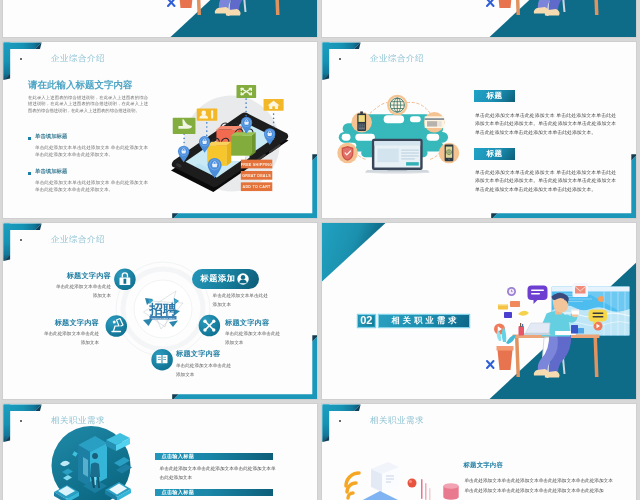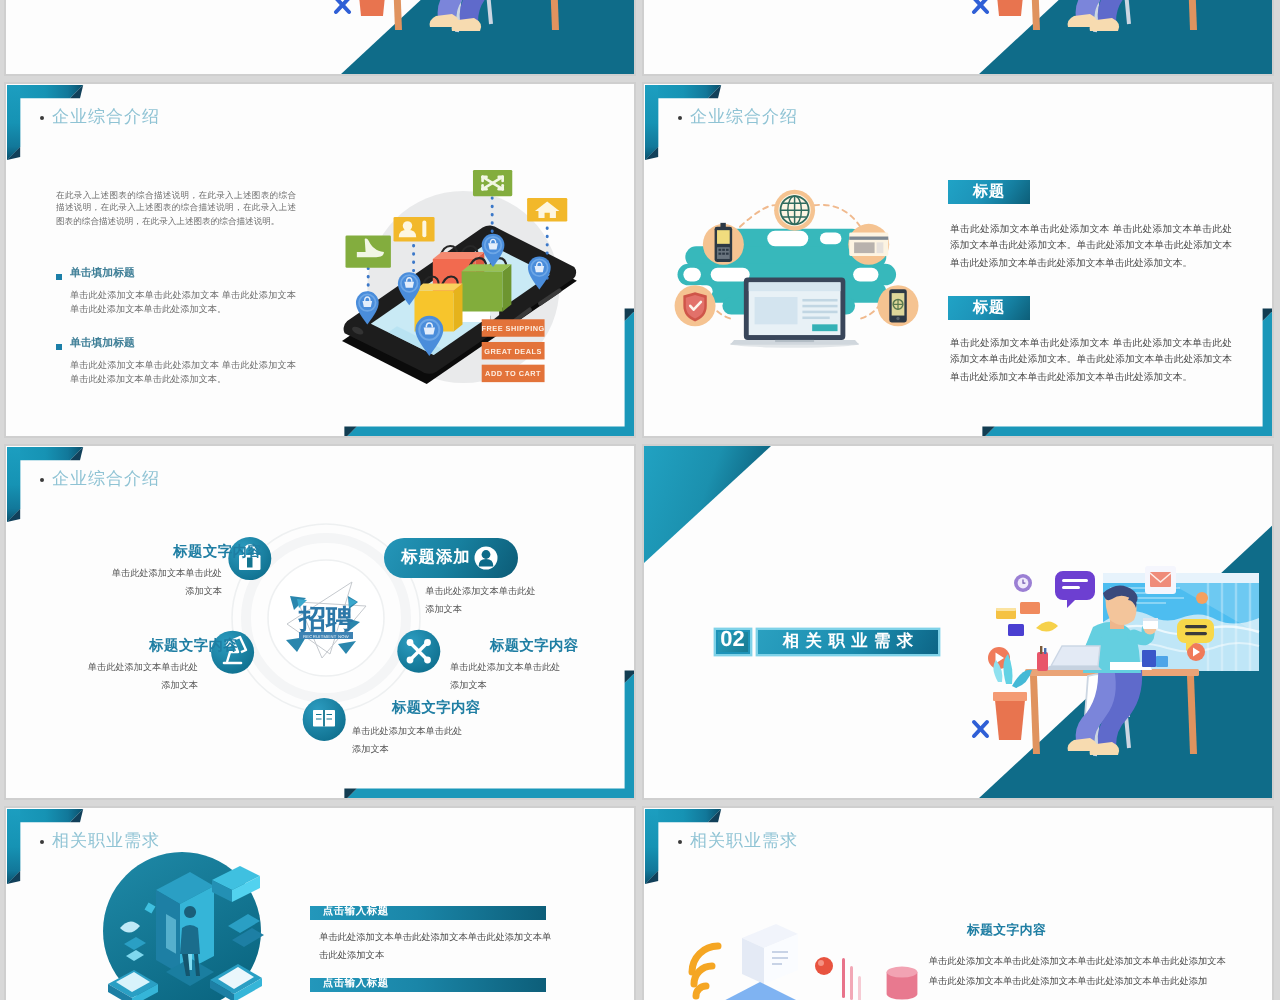--- a/index.html
+++ b/index.html
@@ -13,21 +13,21 @@
   #s0{left:2px;  top:-140px;}
   #s1{left:321px;top:-140px;}
   #s2{left:2px;  top:41px;}
   #s3{left:321px;top:41px;}
   #s4{left:2px;  top:222px;}
   #s5{left:321px;top:222px;}
   #s6{left:2px;  top:403px;}
   #s7{left:321px;top:403px;}
   
   .corner{position:absolute;left:0;top:0;pointer-events:none;}
-  .hdr{position:absolute;color:#8fc3d4;letter-spacing:.5px;white-space:nowrap;}
+  .hdr{position:absolute;color:#8fc3d4;letter-spacing:.5px;white-space:nowrap;margin-left:25px;}
   .hdr-dot{position:absolute;width:2px;height:2px;background:#3a3a3a;border-radius:50%;}
   .ttl{position:absolute;color:#4ea6c6;white-space:nowrap;}
   .para{position:absolute;color:#6e6e6e;}
   .btitle{position:absolute;color:#3f7f97;white-space:nowrap;}
   .bsq{position:absolute;width:3px;height:3px;background:#1b7fa8;}
   .bbody{position:absolute;color:#6e6e6e;}
   .bar{position:absolute;color:#fff;font-size:5.2px;font-weight:bold;letter-spacing:.3px;
        padding-left:6px;box-sizing:border-box;
        background:linear-gradient(to right,#2397bb 0%,#1a86a8 45%,#0d5e79 100%);}
   .rowbody{position:absolute;color:#4a4a4a;font-size:4.65px;line-height:9.4px;}
@@ -36,21 +36,21 @@
           color:#fff;font-size:11px;font-weight:bold;background:linear-gradient(120deg,#2aa0c0,#15788f);
           box-shadow:inset 0 0 0 1px #1d93b8,0 0 0 1.2px #7fd2e8;font-family:"Liberation Sans",sans-serif;}
   .sectitle{position:absolute;left:57px;top:92px;width:90px;height:11.7px;line-height:11.7px;text-align:center;
             color:#fff;font-size:8.2px;font-weight:bold;letter-spacing:3.2px;text-indent:3.2px;
             background:linear-gradient(120deg,#2aa0c0 0%,#1b8cae 55%,#0d6586 100%);
             box-shadow:0 0 0 1.2px #7fd2e8;}
   .deskart{position:absolute;left:163px;top:60px;}
   .pill{position:absolute;height:13px;line-height:13px;border-radius:7px;color:#fff;
         font-size:7.4px;font-weight:bold;letter-spacing:.5px;padding-left:8px;box-sizing:border-box;
         background:linear-gradient(120deg,#2596b9 0%,#17809f 50%,#0c5b76 100%);}
-  .itmT{position:absolute;color:#1f7ea3;font-size:7.2px;font-weight:bold;letter-spacing:.2px;margin-left:20px;}
+  .itmT{position:absolute;color:#1f7ea3;font-size:7.2px;font-weight:bold;letter-spacing:.2px;}
   .itmB{position:absolute;color:#555;font-size:4.6px;line-height:9.3px;}
   .r{text-align:right;}
   .l{text-align:left;}
   .tagbox{position:absolute;width:41px;height:11.5px;line-height:11.5px;text-align:center;
           color:#fff;font-size:7.6px;font-weight:bold;letter-spacing:.4px;
           background:linear-gradient(125deg,#20a3c6 0%,#1d93b8 45%,#157e9f 70%,#0d5e78 100%);}
 </style>
 </head>
 <body>
 
@@ -333,20 +333,21 @@
       <path d="M0.5,0.5 H38.6 L32.0,7.1 H7.1 V31.4 L0.5,38 Z" fill="url(#cgH)"></path>
       <path d="M0.5,0.5 H7.1 V31.4 L0.5,38 Z" fill="url(#cgV)"></path>
       <path d="M38.6,0.5 L32.0,7.1 H37.0 Z" fill="#11405a"></path>
       <path d="M0.5,38 L7.1,31.4 V36.5 Z" fill="#11405a"></path>
       <path d="M315.5,177.5 H169.2 L175.4,171.3 H309.3 V118.5 L315.5,112.3 Z" fill="#1a97b9"></path>
       <path d="M169.2,177.5 L175.4,171.3 H169.2 Z" fill="#123d52"></path>
       <path d="M315.5,112.3 L309.3,118.5 V112.3 Z" fill="#123d52"></path>
     </svg>
     <div class="hdr-dot" style="left:16.5px;top:15.5px"></div>
     <div class="hdr" style="left:23px;top:11px;font-size:8.5px">企业综合介绍</div>
+    <div class="ttl" style="left:25px;top:37px;font-size:9.5px;font-weight:bold">请在此输入标题文字内容</div>
     <div class="para" style="left:25px;top:53px;width:120px;font-size:4.3px;line-height:6.4px;text-align:justify">在此录入上述图表的综合描述说明，在此录入上述图表的综合描述说明，在此录入上述图表的综合描述说明，在此录入上述图表的综合描述说明，在此录入上述图表的综合描述说明。</div>
     <div class="bsq" style="left:25px;top:94.5px"></div>
     <div class="btitle" style="left:32px;top:91px;font-size:5.4px;font-weight:bold">单击填加标题</div>
     <div class="bbody" style="left:32px;top:102px;width:113px;font-size:4.6px;line-height:7px;text-align:justify">单击此处添加文本单击此处添加文本 单击此处添加文本单击此处添加文本单击此处添加文本。</div>
     <div class="bsq" style="left:25px;top:129.5px"></div>
     <div class="btitle" style="left:32px;top:126px;font-size:5.4px;font-weight:bold">单击填加标题</div>
     <div class="bbody" style="left:32px;top:137px;width:113px;font-size:4.6px;line-height:7px;text-align:justify">单击此处添加文本单击此处添加文本 单击此处添加文本单击此处添加文本单击此处添加文本。</div>
 
     <svg style="position:absolute;left:163px;top:36px" width="127" height="117" viewBox="0 0 290 268">
       <circle cx="150" cy="150" r="110" fill="#e9eaeb"></circle>

